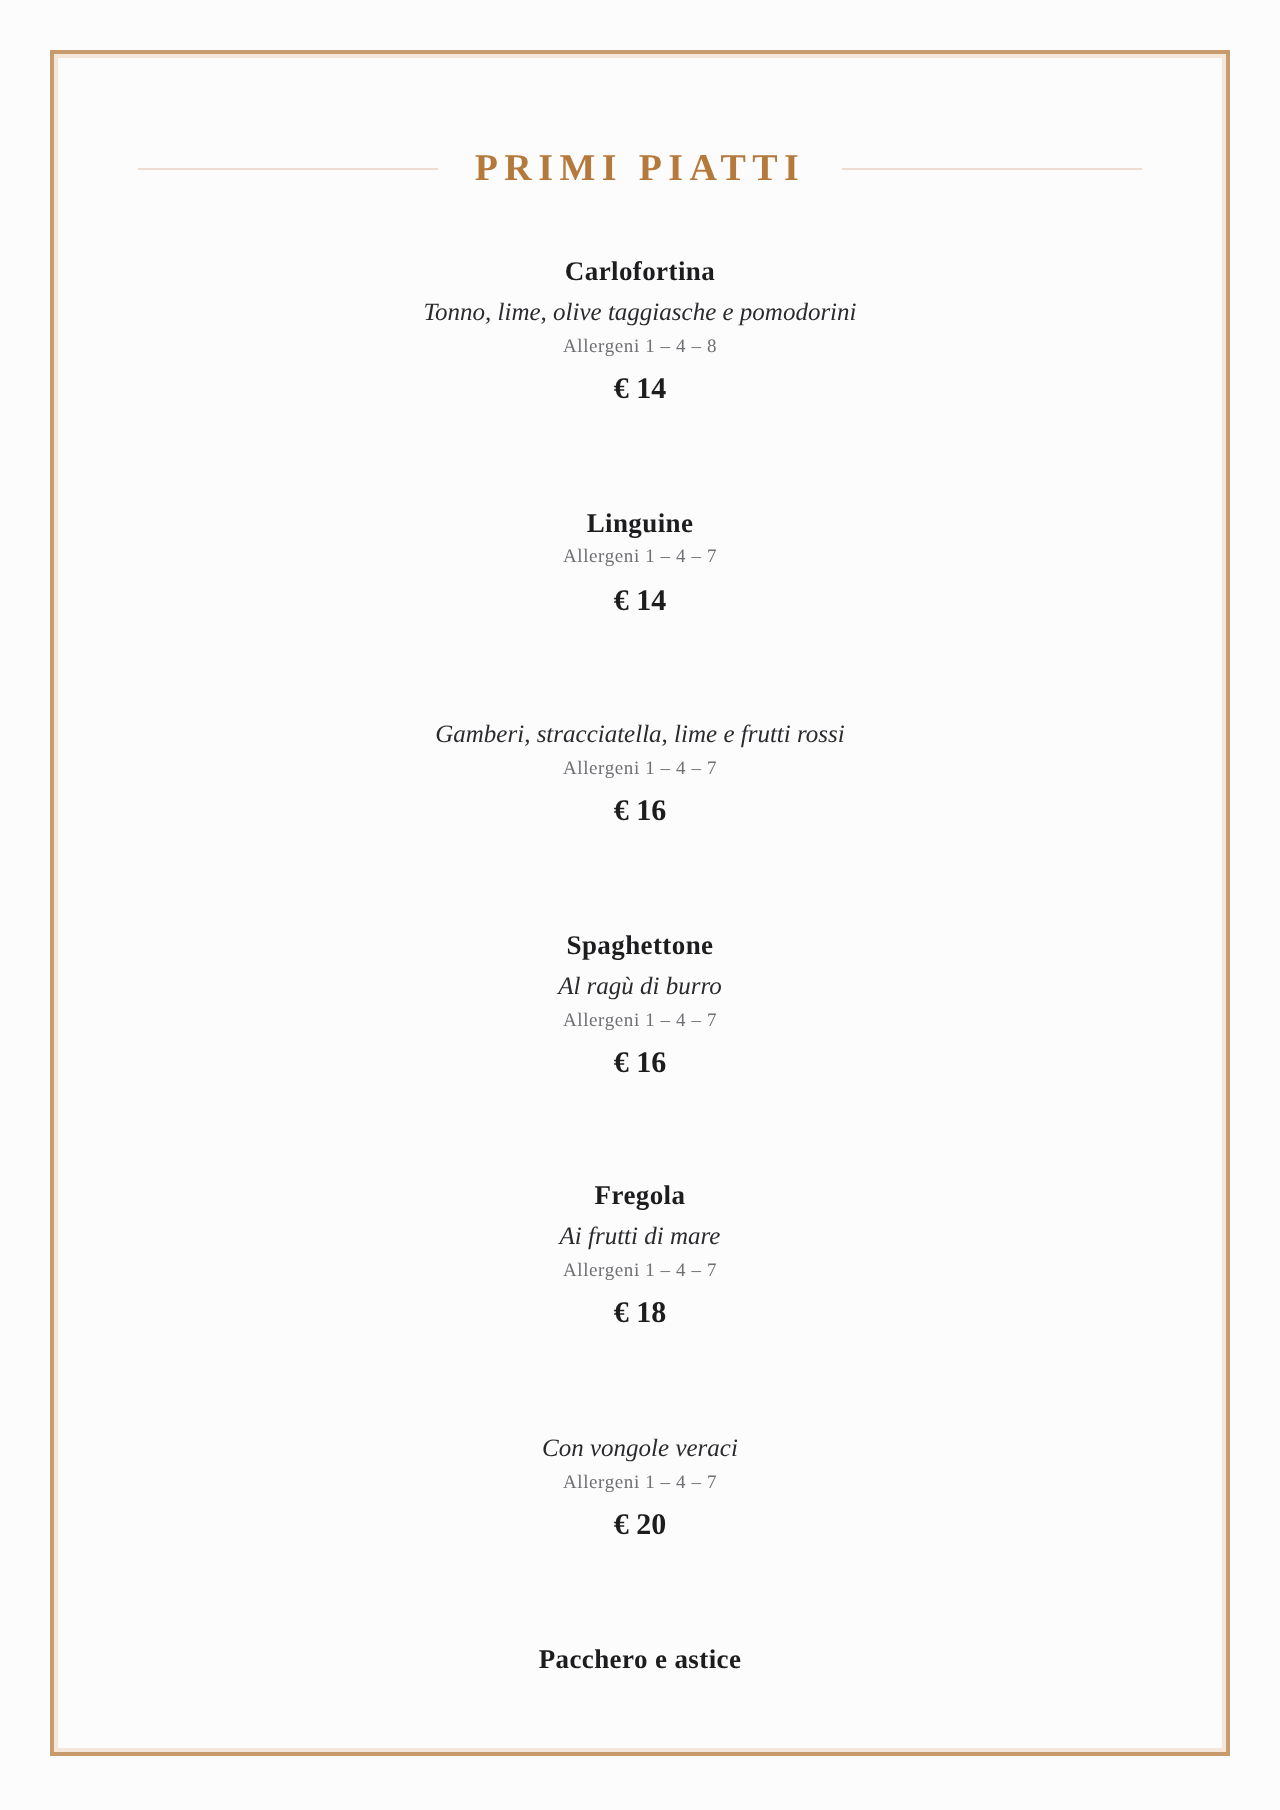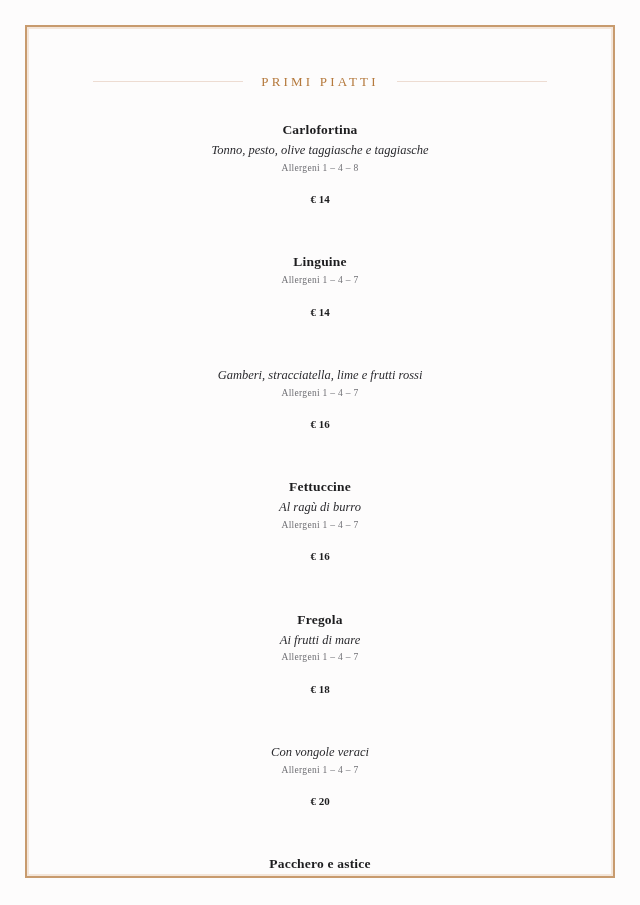--- a/index.html
+++ b/index.html
@@ -52,22 +52,22 @@
     margin-top: 48px;
     padding: 0 40px;
   }
   .rule {
     flex: 1 1 auto;
     height: 1px;
     background: #eddcd2;
     max-width: 150px;
   }
   .heading-title {
-    font-size: 13px;
-    font-weight: normal;
+    font-size: 19px;
+    font-weight: bold;
     letter-spacing: 3.2px;
     color: #b5793c;
     white-space: nowrap;
     line-height: 1;
   }
 
   
   .menu {
     margin-top: 34px;
     text-align: center;
@@ -94,25 +94,25 @@
     margin-top: 3px;
   }
   .dish-allergens {
     font-size: 9.5px;
     color: #6f6f74;
     line-height: 1.4;
     margin-top: 3px;
     letter-spacing: 0.3px;
   }
   .dish-price {
-    font-size: 11px;
+    font-size: 15px;
     font-weight: bold;
     color: #1d1d1f;
     line-height: 1.3;
-    margin-top: 17px;
+    margin-top: 5px;
   }
 </style>
 </head>
 <body>
 
 <div class="page">
 
   <div class="frame"></div>
 
   <div class="content">
@@ -120,39 +120,39 @@
     <div class="heading">
       <span class="rule"></span>
       <span class="heading-title">PRIMI PIATTI</span>
       <span class="rule"></span>
     </div>
 
     <div class="menu">
 
       <div class="menu-item">
         <div class="dish-name">Carlofortina</div>
-        <div class="dish-desc">Tonno, pesto, olive taggiasche e taggiasche</div>
+        <div class="dish-desc">Tonno, lime, olive taggiasche e pomodorini</div>
         <div class="dish-allergens">Allergeni 1 – 4 – 8</div>
         <div class="dish-price">€ 14</div>
       </div>
 
       <div class="menu-item">
         <div class="dish-name">Linguine</div>
         <div class="dish-allergens">Allergeni 1 – 4 – 7</div>
         <div class="dish-price">€ 14</div>
       </div>
 
       <div class="menu-item">
         <div class="dish-desc">Gamberi, stracciatella, lime e frutti rossi</div>
         <div class="dish-allergens">Allergeni 1 – 4 – 7</div>
         <div class="dish-price">€ 16</div>
       </div>
 
       <div class="menu-item">
-        <div class="dish-name">Fettuccine</div>
+        <div class="dish-name">Spaghettone</div>
         <div class="dish-desc">Al ragù di burro</div>
         <div class="dish-allergens">Allergeni 1 – 4 – 7</div>
         <div class="dish-price">€ 16</div>
       </div>
 
       <div class="menu-item">
         <div class="dish-name">Fregola</div>
         <div class="dish-desc">Ai frutti di mare</div>
         <div class="dish-allergens">Allergeni 1 – 4 – 7</div>
         <div class="dish-price">€ 18</div>

